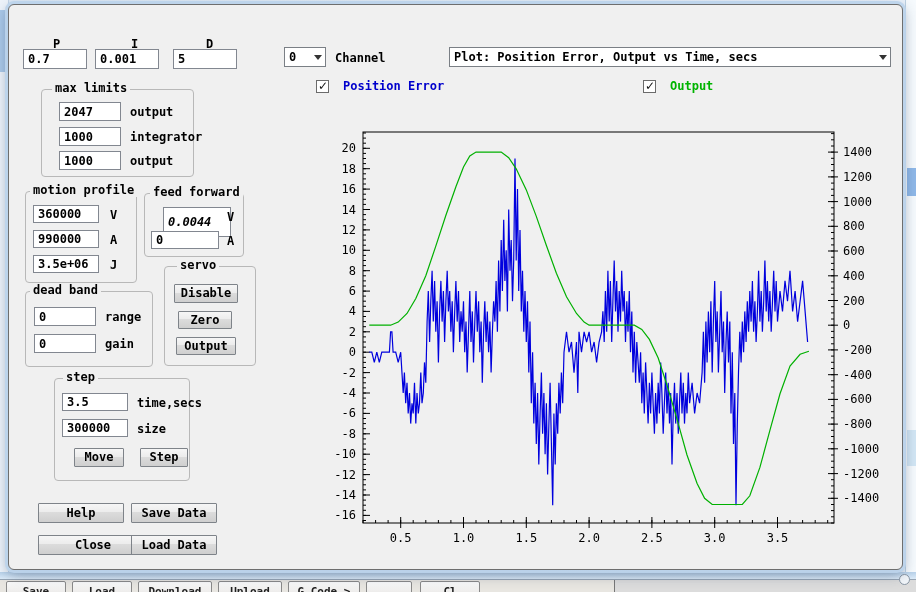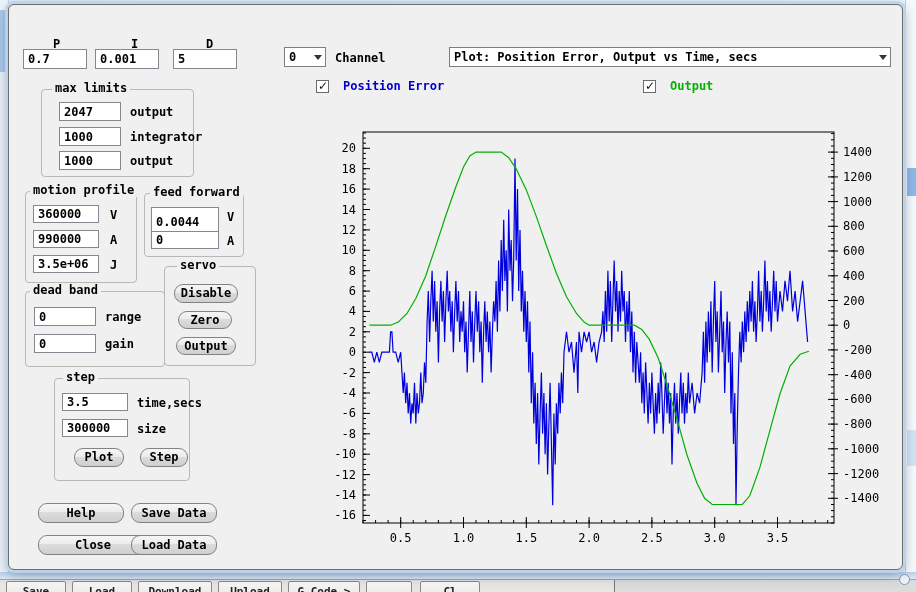--- a/index.html
+++ b/index.html
@@ -43,21 +43,21 @@
   #title-text{ position:absolute; left:34px; top:6px; font:12px "Liberation Sans",sans-serif; color:#111;}
   #close-btn{ position:absolute; right:14px; top:2px; width:34px; height:19px;
     background:linear-gradient(#fefefe,#e7ebef); border:1px solid #9aa3ad; border-radius:3px;
     color:#5a626b; font:bold 11px "Liberation Sans",sans-serif; text-align:center; line-height:17px; cursor:default;}
 
   
   .lbl{ position:absolute; font:bold 12px "DejaVu Sans Mono",monospace; color:#000; white-space:pre;}
   .tin{ position:absolute; border:1px solid #828790; background:#fff;
     font:bold 12px "DejaVu Sans Mono",monospace; color:#000; padding:1px 4px; }
   .win-btn{ position:absolute; background:linear-gradient(#f6f6f6,#ececec 45%,#dcdcdc 46%,#cfcfcf);
-    border:1px solid #7e8389; border-radius:9px; font:bold 12px "DejaVu Sans Mono",monospace;
+    border:1px solid #7e8389; border-radius:1px; font:bold 12px "DejaVu Sans Mono",monospace;
     color:#000; text-align:center; cursor:default; }
   .group{ position:absolute; border:1px solid #b8b8b8; border-radius:4px; }
   .legendt{ position:absolute; top:-9px; background:#f0f0f0; padding:0 3px;
     font:bold 12px "DejaVu Sans Mono",monospace; white-space:pre;}
   .combo{ position:absolute; background:#fff; border:1px solid #7a7f85;
     font:bold 12px "DejaVu Sans Mono",monospace; display:flex; align-items:center;
     padding-left:4px; white-space:pre; overflow:hidden;}
   .combo .arrow{ margin-left:auto; width:15px; height:100%; display:flex; align-items:center; justify-content:center;}
   .tri{ width:0; height:0; border-left:4px solid transparent; border-right:4px solid transparent;
     border-top:5px solid #333;}
@@ -136,48 +136,48 @@
       <input class="tin" style="position: absolute; left: 7px; top: 13px; width: 66px; height: 18px;" value="360000">
       <div class="lbl" style="left:84px;top:16px;">V</div>
       <input class="tin" style="position: absolute; left: 7px; top: 38px; width: 66px; height: 18px;" value="990000">
       <div class="lbl" style="left:84px;top:41px;">A</div>
       <input class="tin" style="position: absolute; left: 7px; top: 63px; width: 66px; height: 18px;" value="3.5e+06">
       <div class="lbl" style="left:84px;top:66px;">J</div>
     </div>
 
     <div class="group" style="left:135px;top:188px;width:100px;height:64px;">
       <div class="legendt" style="left:5px;">feed forward</div>
-      <input class="tin" style="position: absolute; left: 6px; top: 13px; width: 68px; height: 30px;" value="0.0044">
+      <input class="tin" style="position: absolute; left: 18px; top: 13px; width: 68px; height: 30px; font-style: italic;" value="0.0044">
       <div class="lbl" style="left:82px;top:16px;">V</div>
       <input class="tin" style="position: absolute; left: 6px; top: 37px; width: 68px; height: 18px;" value="0">
       <div class="lbl" style="left:82px;top:40px;">A</div>
     </div>
 
     <div class="group" style="left:155px;top:261px;width:92px;height:100px;">
       <div class="legendt" style="left:12px;">servo</div>
       <div class="win-btn" style="left:9px;top:17px;width:64px;height:19px;line-height:17px;">Disable</div>
       <div class="win-btn" style="left:13px;top:44px;width:54px;height:18px;line-height:16px;">Zero</div>
       <div class="win-btn" style="left:11px;top:70px;width:60px;height:18px;line-height:16px;">Output</div>
     </div>
 
-    <div class="group" style="left:16px;top:286px;width:140px;height:76px;">
+    <div class="group" style="left:16px;top:286px;width:128px;height:76px;">
       <div class="legendt" style="left:4px;">dead band</div>
       <input class="tin" style="position: absolute; left: 8px; top: 15px; width: 62px; height: 19px;" value="0">
       <div class="lbl" style="left:79px;top:18px;">range</div>
       <input class="tin" style="position: absolute; left: 8px; top: 42px; width: 62px; height: 19px;" value="0">
       <div class="lbl" style="left:79px;top:45px;">gain</div>
     </div>
 
     <div class="group" style="left:45px;top:373px;width:136px;height:103px;">
       <div class="legendt" style="left:8px;">step</div>
       <input class="tin" style="position: absolute; left: 7px; top: 14px; width: 66px; height: 18px;" value="3.5">
       <div class="lbl" style="left:82px;top:17px;">time,secs</div>
       <input class="tin" style="position: absolute; left: 7px; top: 40px; width: 66px; height: 18px;" value="300000">
       <div class="lbl" style="left:82px;top:43px;">size</div>
-      <div class="win-btn" style="left:19px;top:69px;width:50px;height:19px;line-height:17px;">Plot</div>
+      <div class="win-btn" style="left:19px;top:69px;width:50px;height:19px;line-height:17px;">Move</div>
       <div class="win-btn" style="left:85px;top:69px;width:48px;height:19px;line-height:17px;">Step</div>
     </div>
 
     <div class="win-btn" style="left:29px;top:498px;width:86px;height:20px;line-height:18px;">Help</div>
     <div class="win-btn" style="left:122px;top:498px;width:86px;height:20px;line-height:18px;">Save Data</div>
     <div class="win-btn" style="left:29px;top:530px;width:110px;height:20px;line-height:18px;">Close</div>
     <div class="win-btn" style="left:122px;top:530px;width:86px;height:20px;line-height:18px;">Load Data</div>
 
     <div id="chart-wrap">
       <svg id="chart-svg" width="600" height="448">

